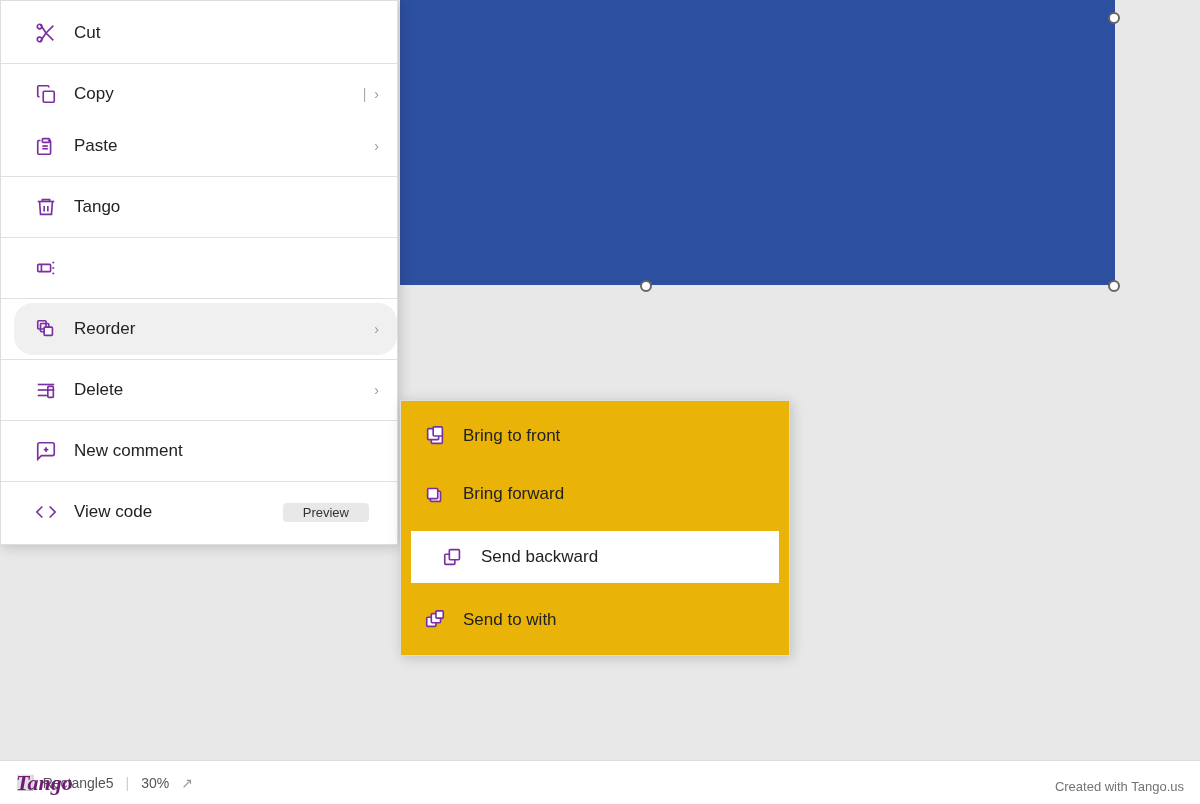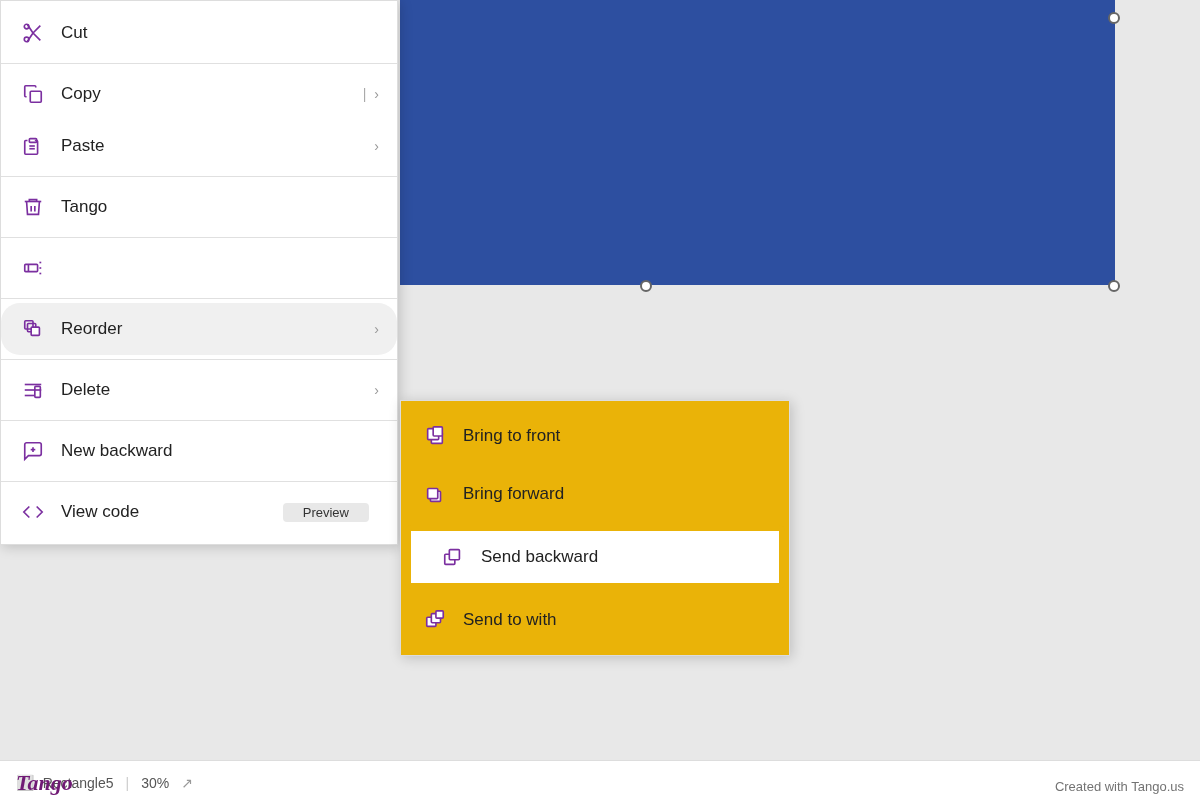--- a/index.html
+++ b/index.html
@@ -57,20 +57,21 @@
 
     .menu-item {
       display: flex;
       align-items: center;
       padding: 10px 18px;
       cursor: pointer;
       font-size: 17px;
       color: #222;
       position: relative;
       min-height: 52px;
+      margin-left: 13px;
     }
 
     .menu-item.active {
       background: #f0f0f0;
       border-radius: 19px;
     }
 
     .menu-item .icon {
       width: 28px;
       height: 28px;
@@ -319,21 +320,21 @@
   <hr class="menu-divider">
 
   <div class="menu-item">
     <span class="icon">
       <svg class="icon-svg" viewBox="0 0 24 24">
         <path d="M21 15a2 2 0 01-2 2H7l-4 4V5a2 2 0 012-2h14a2 2 0 012 2z" stroke="#7b2fa0" fill="none" stroke-width="1.8"></path>
         <line x1="12" y1="8" x2="12" y2="13" stroke="#7b2fa0" stroke-width="1.8"></line>
         <line x1="9.5" y1="10.5" x2="14.5" y2="10.5" stroke="#7b2fa0" stroke-width="1.8"></line>
       </svg>
     </span>
-    <span class="label">New backward</span>
+    <span class="label">New comment</span>
   </div>
 
   <hr class="menu-divider">
 
   <div class="menu-item">
     <span class="icon">
       <svg class="icon-svg" viewBox="0 0 24 24">
         <polyline points="16,18 22,12 16,6" stroke="#7b2fa0" fill="none" stroke-width="1.8"></polyline>
         <polyline points="8,6 2,12 8,18" stroke="#7b2fa0" fill="none" stroke-width="1.8"></polyline>
       </svg>

